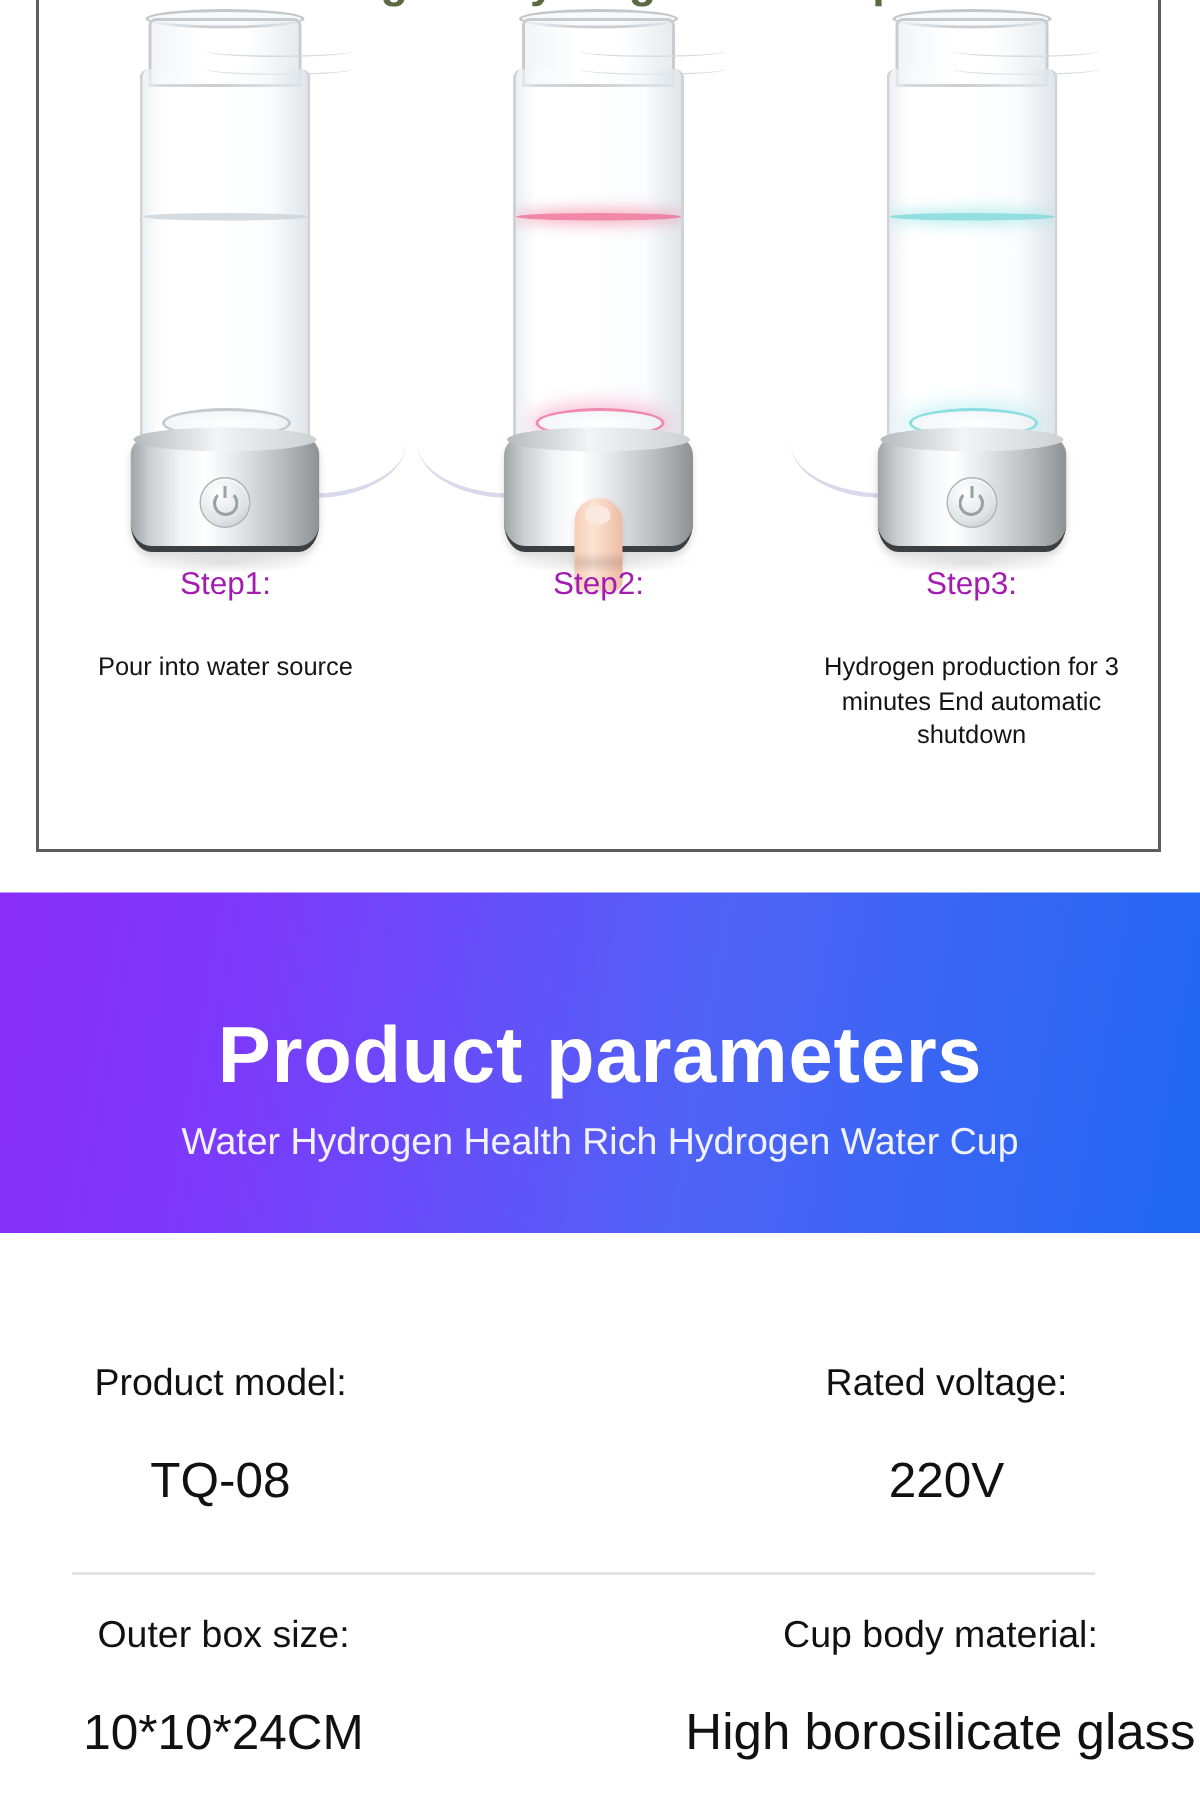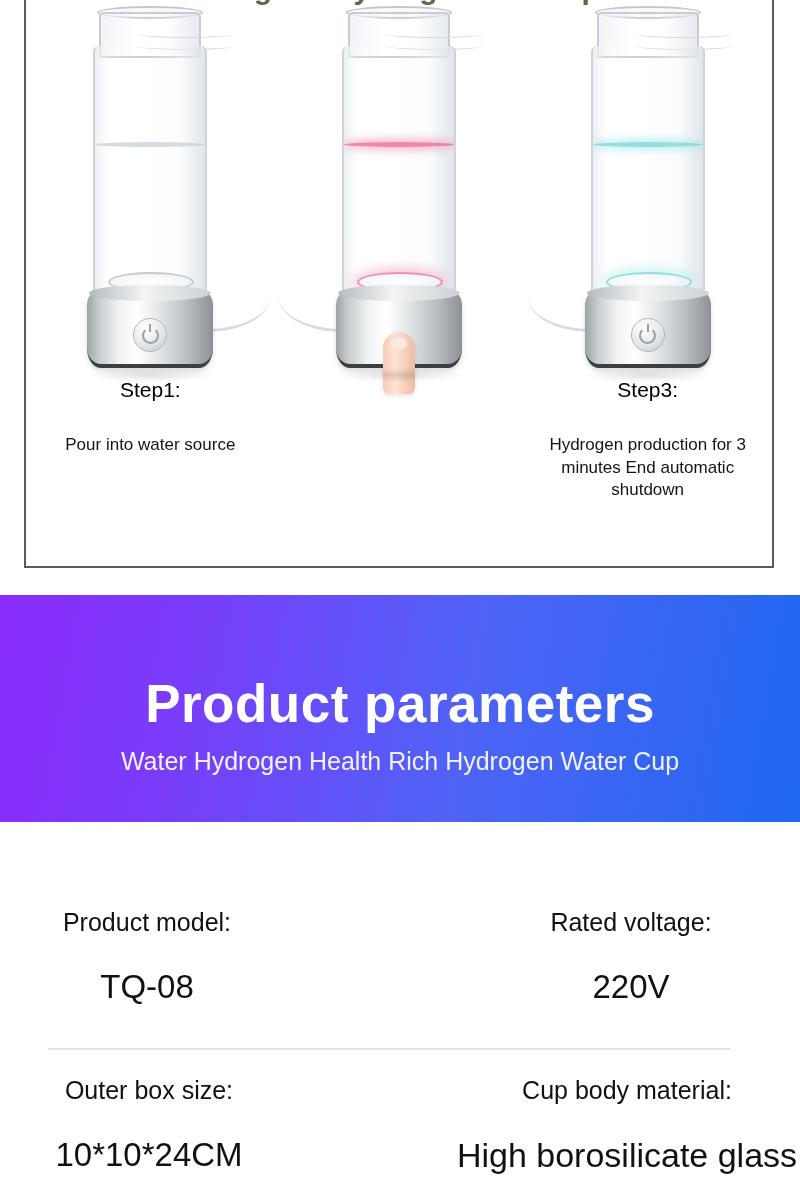--- a/index.html
+++ b/index.html
@@ -245,21 +245,21 @@
   
   .step-caption {
     position: absolute;
     top: 332px;
     left: 0;
     width: 100%;
     text-align: center;
   }
   .step-heading {
     font-size: 21px;
-    color: #000000;
+    color: #a21caf;
     margin-bottom: 4px;
   }
   .step-desc {
     font-size: 17px;
     line-height: 1.33;
     color: #141414;
     padding: 0 6px;
     margin-top: 32px;
   }
   .step-col:nth-child(1) .step-desc { padding: 0 2px; }
@@ -393,20 +393,21 @@
           <div class="water-line red"></div>
           <div class="inner-disc red"></div>
         </div>
         <div class="base">
           <div class="base-top"></div>
         </div>
         <div class="finger"></div>
         <div class="shadow-ellipse"></div>
       </div>
       <div class="step-caption">
+        <div class="step-heading">Step2:</div>
       </div>
     </div>
 
     <div class="step-col">
       <div class="bottle-stage">
         <div class="cable to-left"></div>
         <div class="glass-rim"></div>
         <div class="glass-neck">
           <div class="thread" style="top:16px"></div>
           <div class="thread" style="top:28px"></div>

